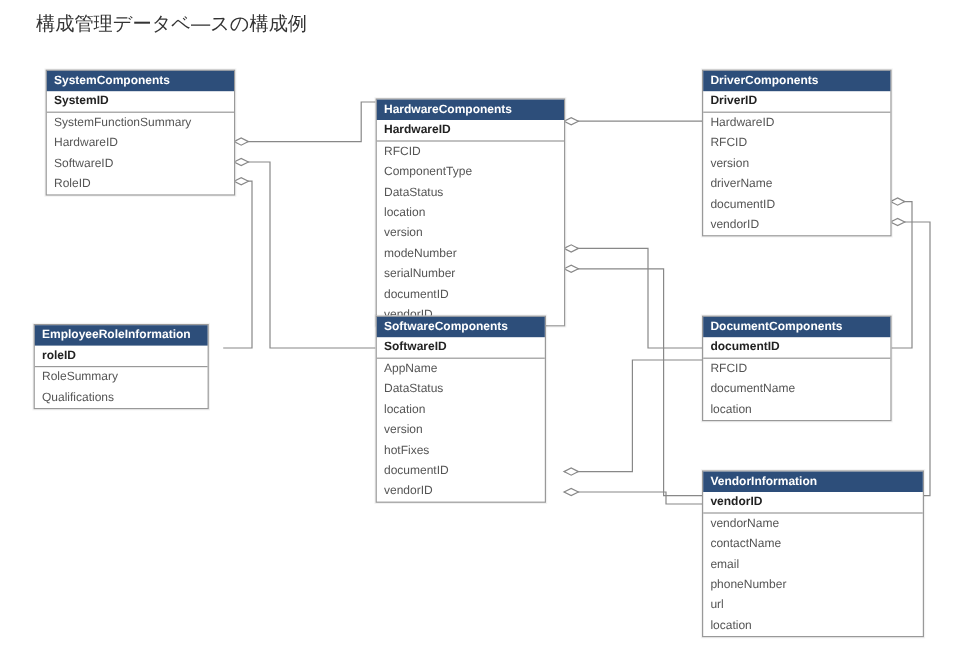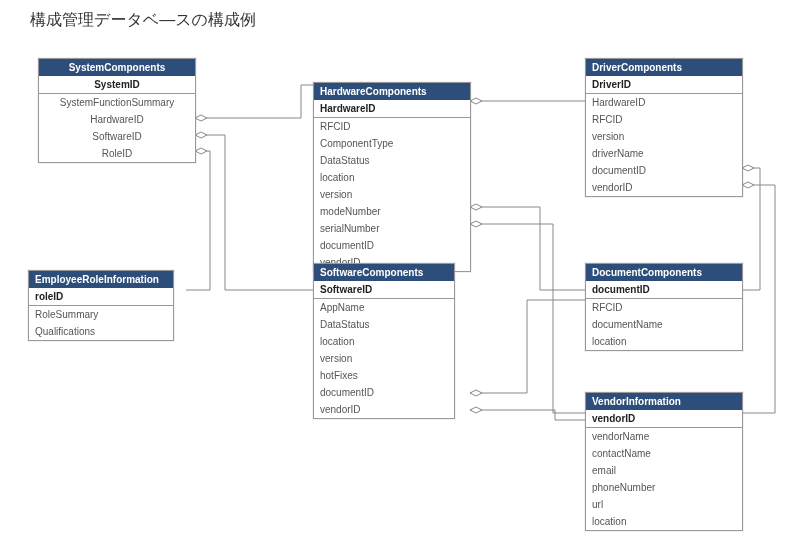--- a/index.html
+++ b/index.html
@@ -91,21 +91,21 @@
   <polyline class="conn-line" points="470,410 555,410 555,420 585,420"></polyline>
   <polygon class="diamond" points="470,410 476,407 482,410 476,413"></polygon>
 
   <polyline class="conn-line" points="742,168 760,168 760,290 742,290"></polyline>
   <polygon class="diamond" points="742,168 748,165 754,168 748,171"></polygon>
 
   <polyline class="conn-line" points="742,185 775,185 775,413 742,413"></polyline>
   <polygon class="diamond" points="742,185 748,182 754,185 748,188"></polygon>
 </svg>
 
-<div class="entity" style="left:38px; top:58px; width:158px;text-align:center;">
+<div class="entity" style="left:38px; top:58px; width:158px;">
   <div class="entity-header">SystemComponents</div>
   <div class="entity-pk">SystemID</div>
   <div class="entity-field">SystemFunctionSummary</div>
   <div class="entity-field">HardwareID</div>
   <div class="entity-field">SoftwareID</div>
   <div class="entity-field">RoleID</div>
 </div>
 
 <div class="entity" style="left:313px; top:58px; width:158px;margin-top:24px;">
   <div class="entity-header">HardwareComponents</div>
@@ -152,21 +152,21 @@
 </div>
 
 <div class="entity" style="left:585px; top:263px; width:158px;">
   <div class="entity-header">DocumentComponents</div>
   <div class="entity-pk">documentID</div>
   <div class="entity-field">RFCID</div>
   <div class="entity-field">documentName</div>
   <div class="entity-field">location</div>
 </div>
 
-<div class="entity" style="left:585px; top:392px; width:158px;">
+<div class="entity" style="left:585px; top:392px; width:185px;">
   <div class="entity-header">VendorInformation</div>
   <div class="entity-pk">vendorID</div>
   <div class="entity-field">vendorName</div>
   <div class="entity-field">contactName</div>
   <div class="entity-field">email</div>
   <div class="entity-field">phoneNumber</div>
   <div class="entity-field">url</div>
   <div class="entity-field">location</div>
 </div>
 

